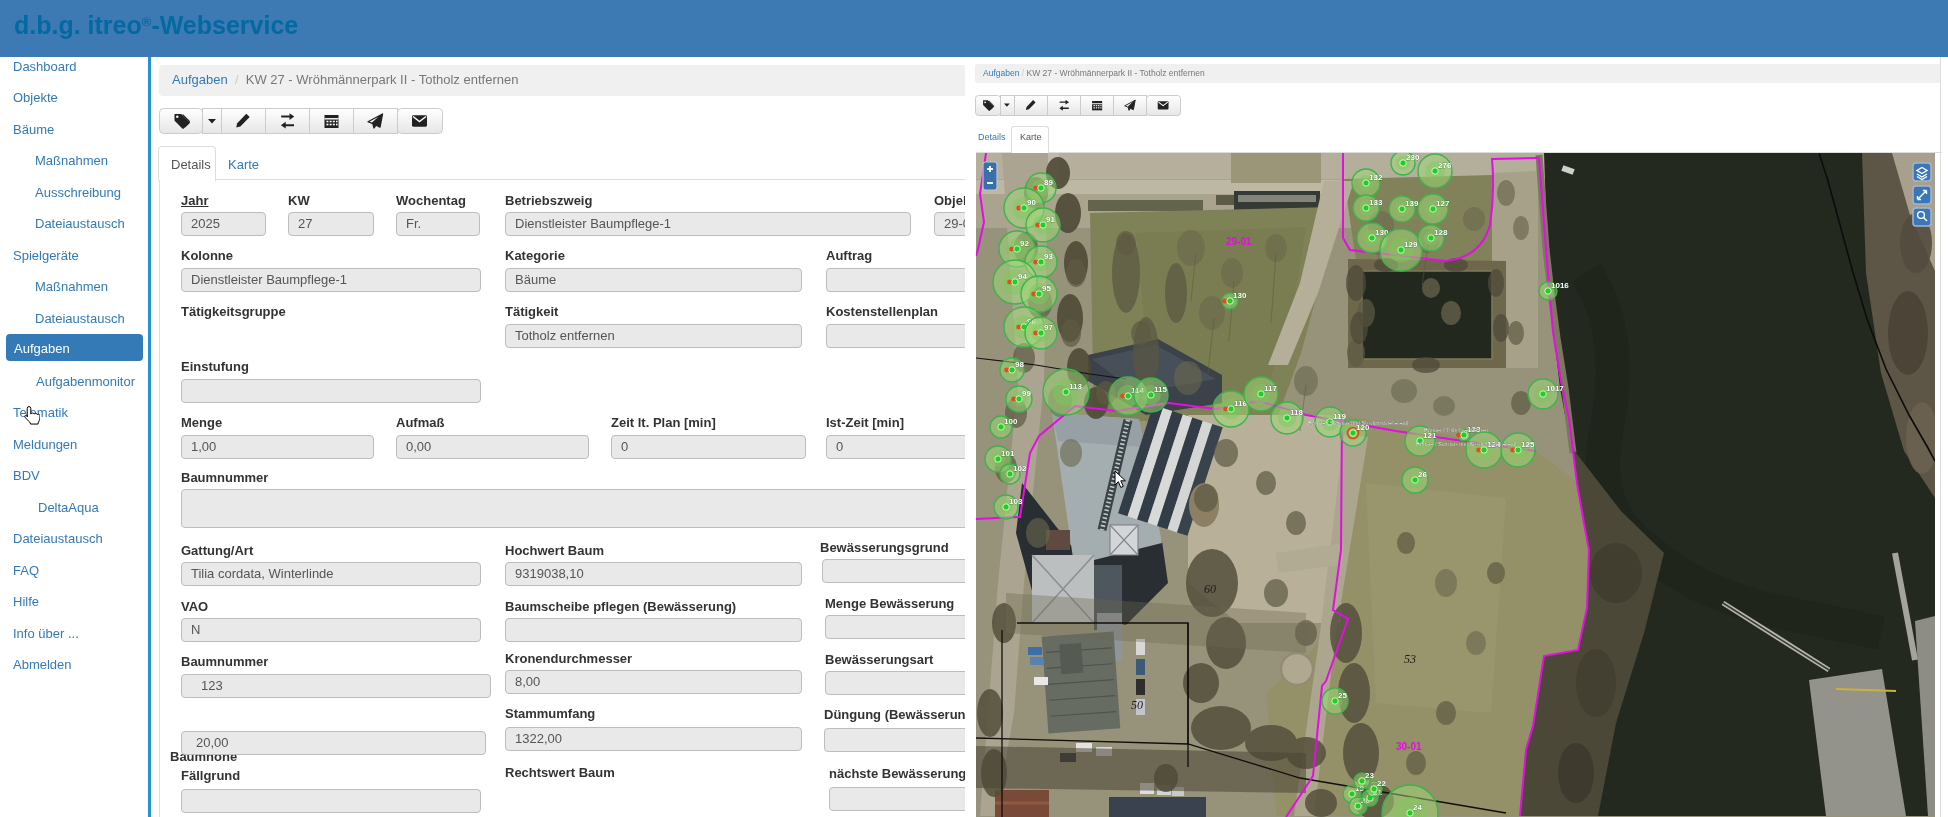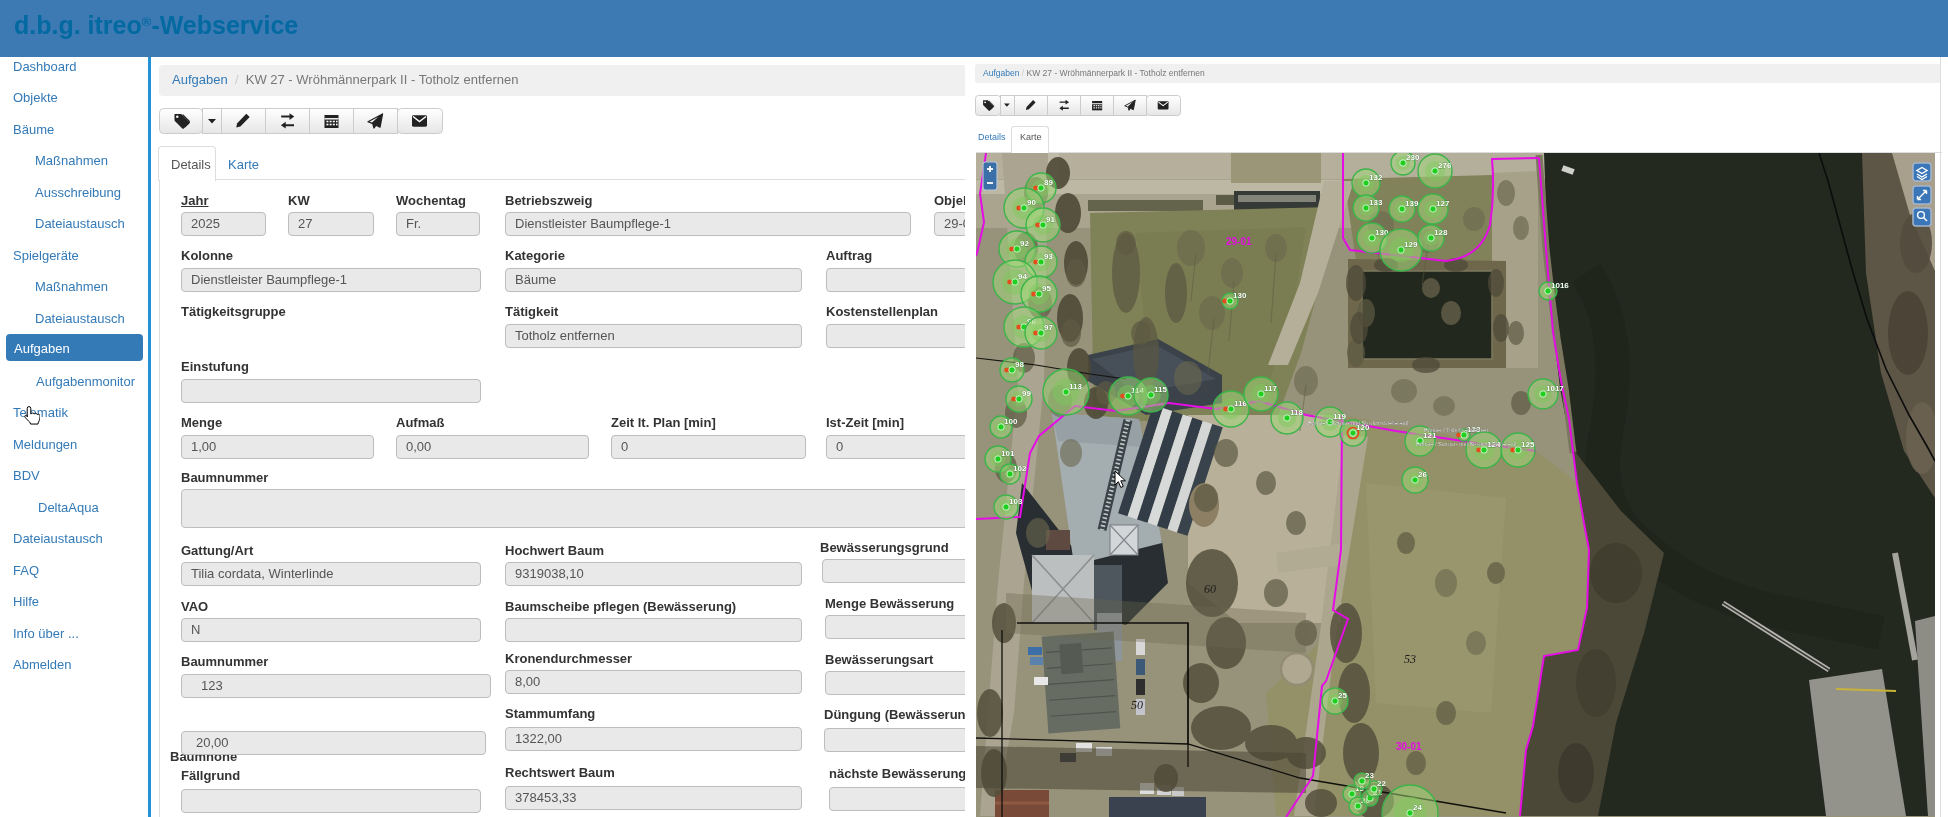--- a/index.html
+++ b/index.html
@@ -185,21 +185,20 @@
   <div class="lbl" style="left:505px;top:706px;">Stammumfang</div>
   <div class="lbl" style="left:824px;top:707px;">Düngung (Bewässerung)</div>
   <div class="inp" style="left:181px;top:731px;width:289px;padding-left:14px;">20,00</div>
   <div class="inp" style="left:505px;top:727px;width:286px;">1322,00</div>
   <div class="inp" style="left:824px;top:728px;width:160px;"></div>
 
   <div class="lbl" style="left:181px;top:768px;">Fällgrund</div>
   <div class="lbl" style="left:505px;top:765px;">Rechtswert Baum</div>
   <div class="lbl" style="left:829px;top:766px;">nächste Bewässerung</div>
   <div class="inp" style="left:181px;top:789px;width:289px;"></div>
-  <div class="inp" style="left:505px;top:786px;width:286px;">378453,33</div>
   <div class="inp" style="left:829px;top:787px;width:135px;"></div>
 </div>
 
 <div id="rightwin" class="abs" style="left:965px;top:57px;width:983px;height:760px;overflow:hidden;background:#fff;">
 
   <div class="abs" style="left:10px;top:7px;width:966px;height:19px;background:#f0f0f0;border-radius:3px;"></div>
   <div class="abs" style="left:18px;top:11px;font-size:8.5px;color:#337ab7;">Aufgaben <span style="color:#ccc;">/</span> <span style="color:#777;">KW 27 - Wröhmännerpark II - Totholz entfernen</span></div>
 
   <svg class="abs" style="left:10px;top:38px;" width="206" height="21" viewBox="0 0 206 21">
     <g stroke="#ccc" fill="url(#bg)">

